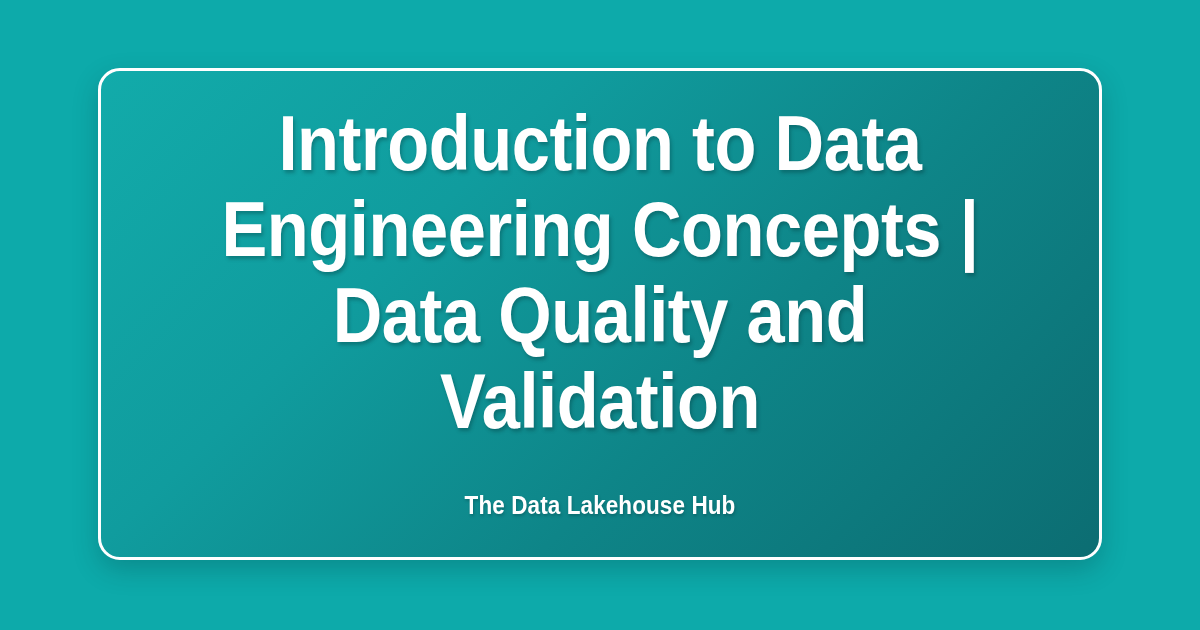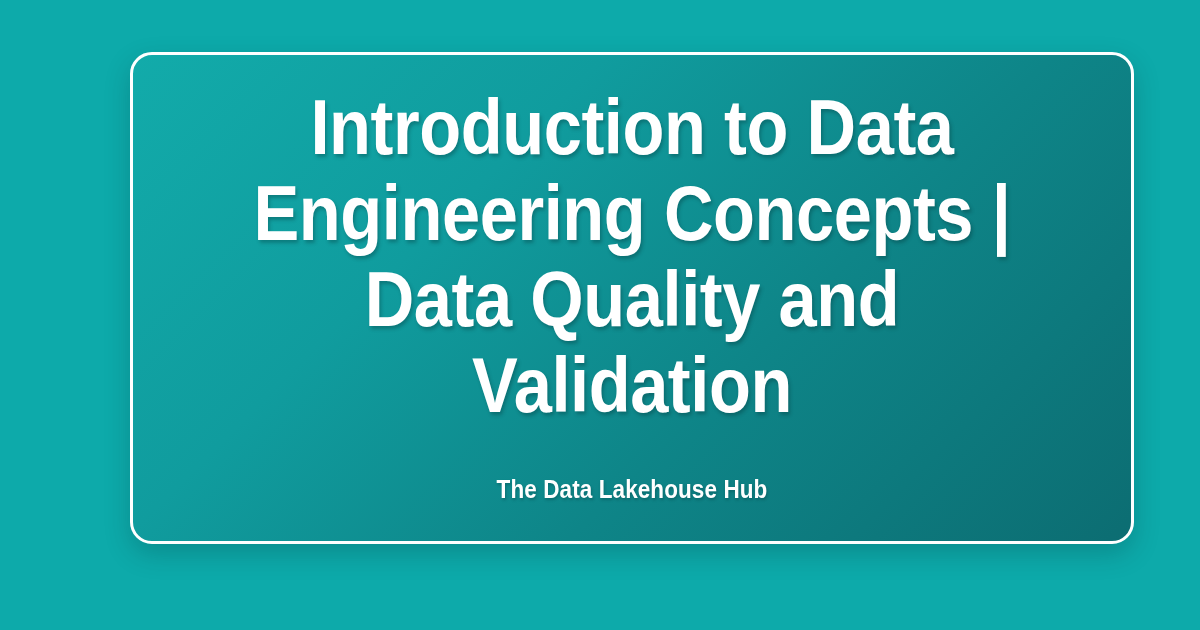--- a/index.html
+++ b/index.html
@@ -23,34 +23,33 @@
     box-sizing: border-box;
     display: flex;
     align-items: center;
     justify-content: center;
   }
 
   
   .og-card {
     position: absolute;
     left: 98px;
-    top: 52px;
+    top: 68px;
     width: 1004px;
     height: 492px;
     box-sizing: border-box;
     border: 3px solid #FFFFFF;
     border-radius: 22px;
     background: linear-gradient(135deg, #12ABAA 0%, #109C9E 32%, #0E8588 62%, #0C6D72 100%);
     box-shadow: 0 10px 26px rgba(0, 36, 40, 0.22);
     display: flex;
     flex-direction: column;
     align-items: center;
     justify-content: center;
     padding: 26px 34px 34px 34px;
-    margin-left: 32px;
   }
 
   
   .og-title {
     margin: 0;
     width: 100%;
     text-align: center;
     color: #FFFFFF;
     font-family: "Liberation Sans Narrow", "Liberation Sans", sans-serif;
     font-size: 78px;

